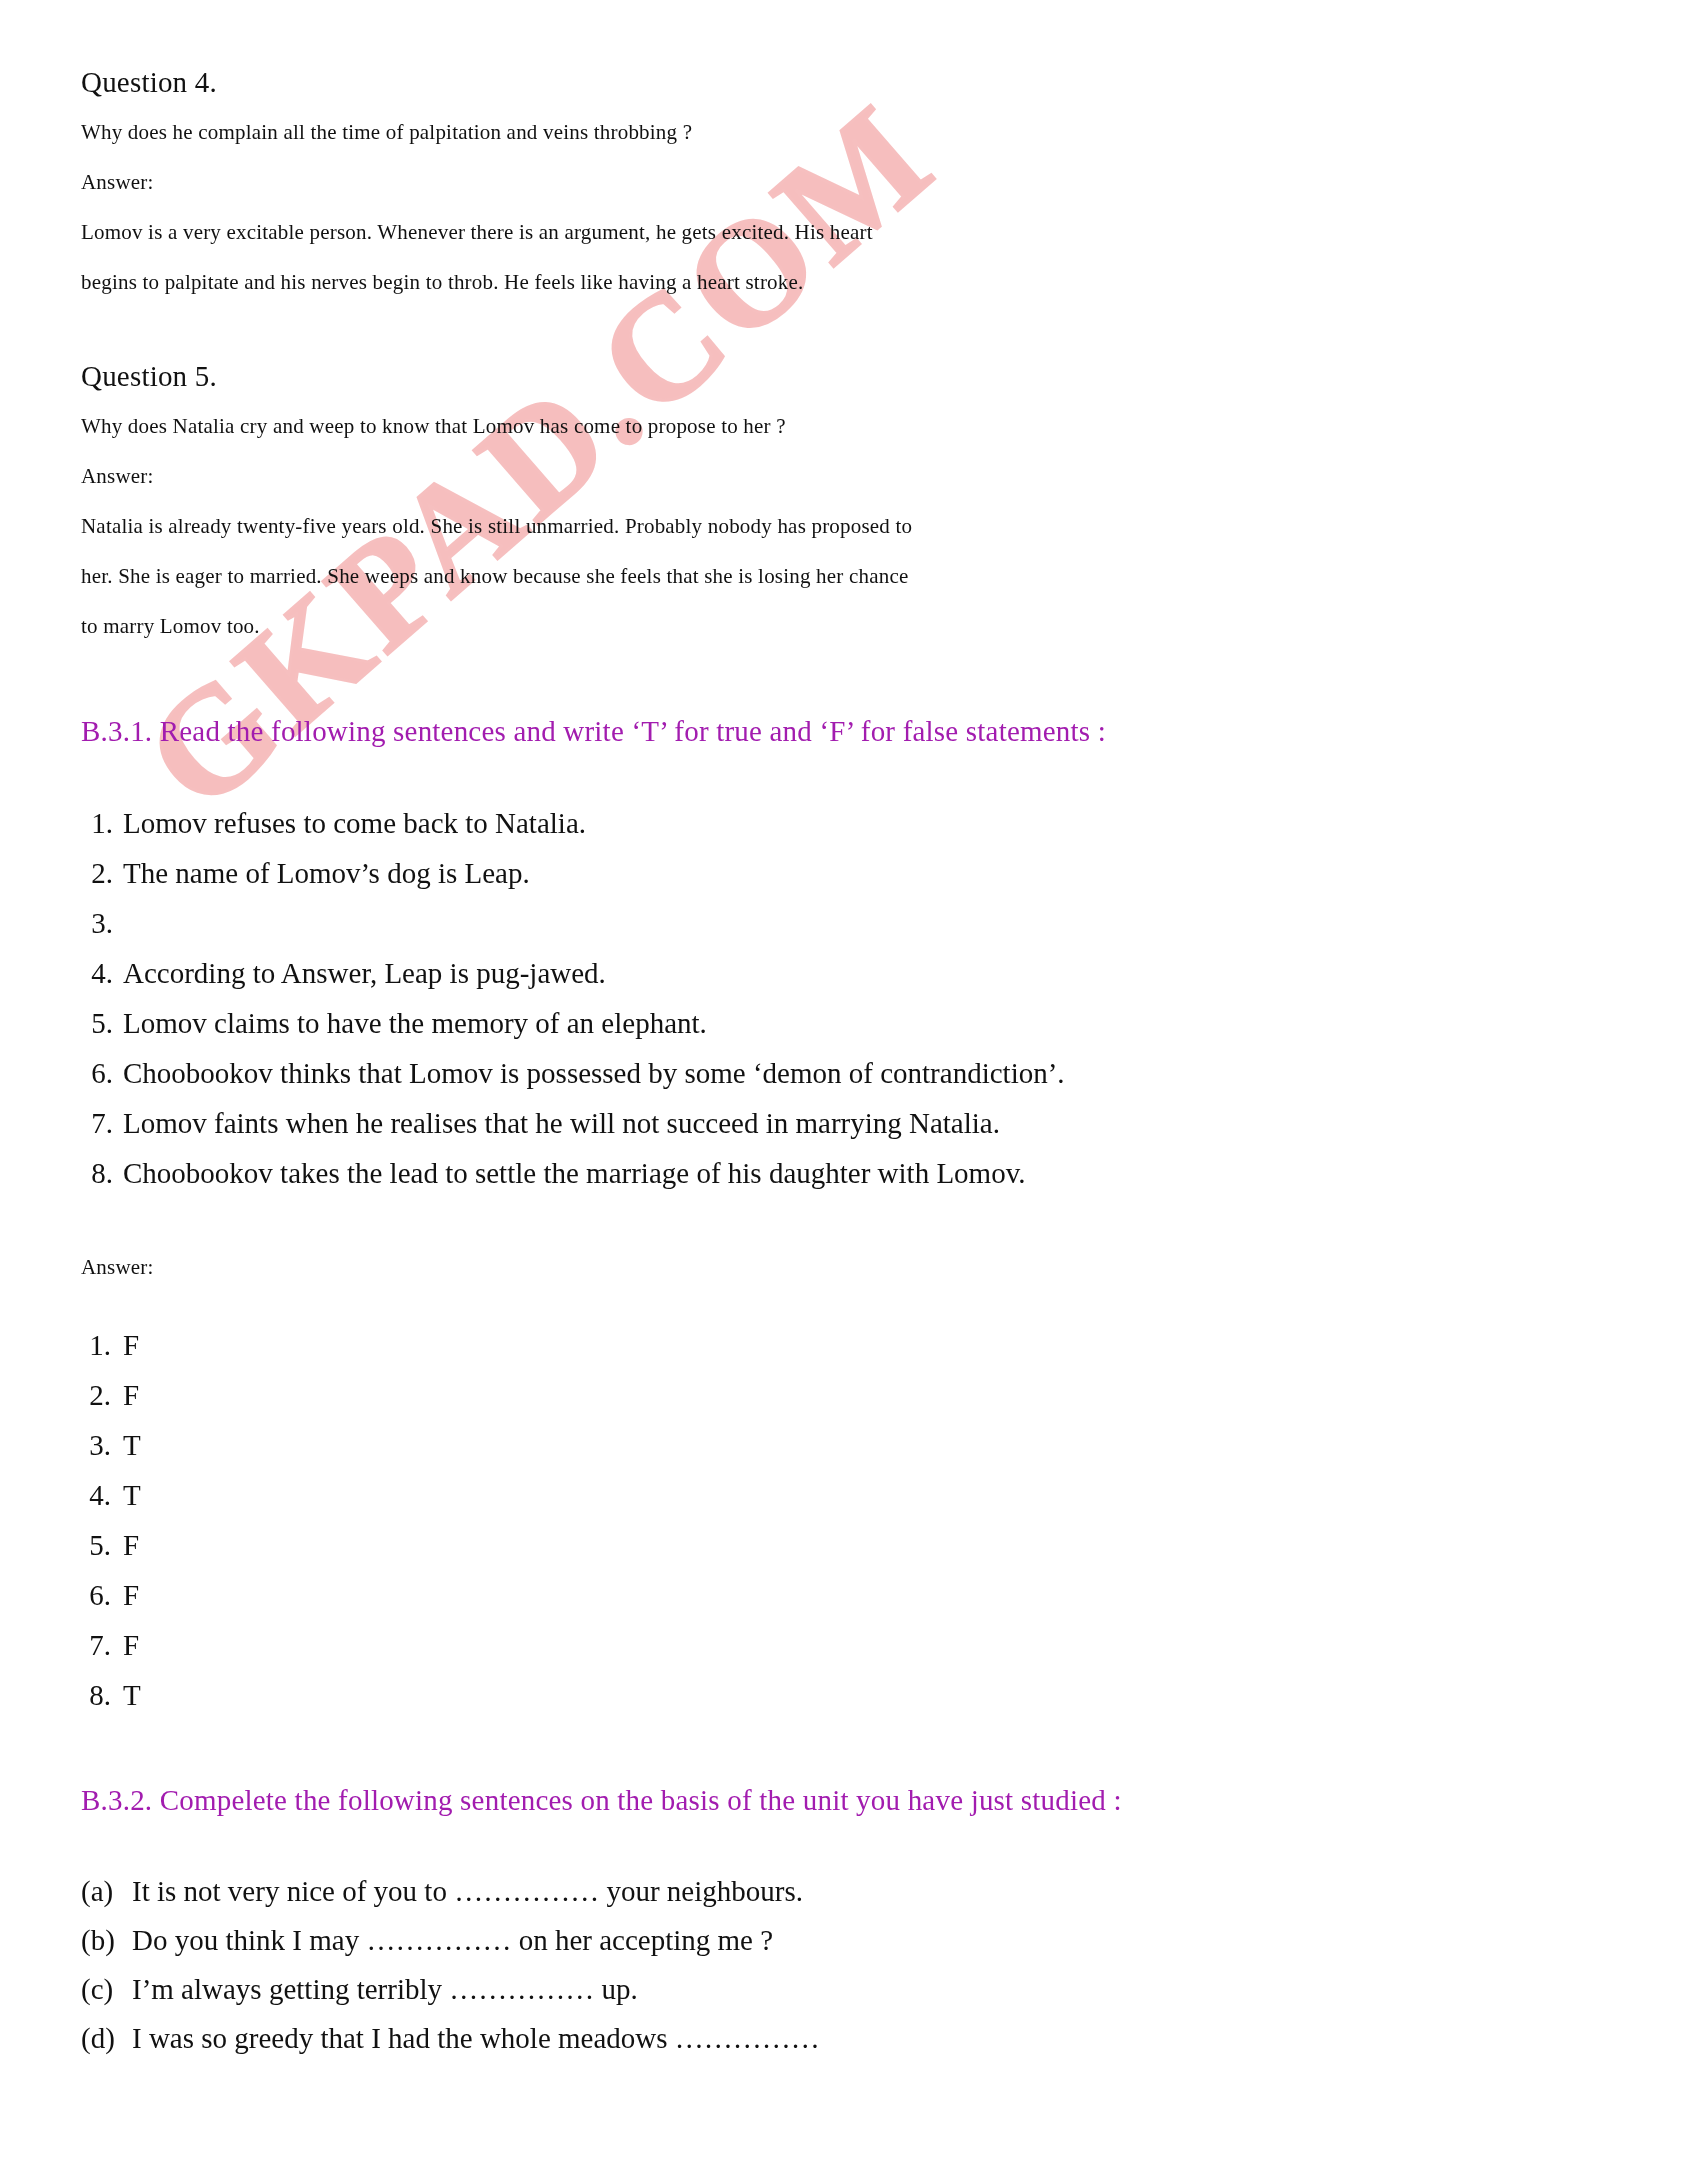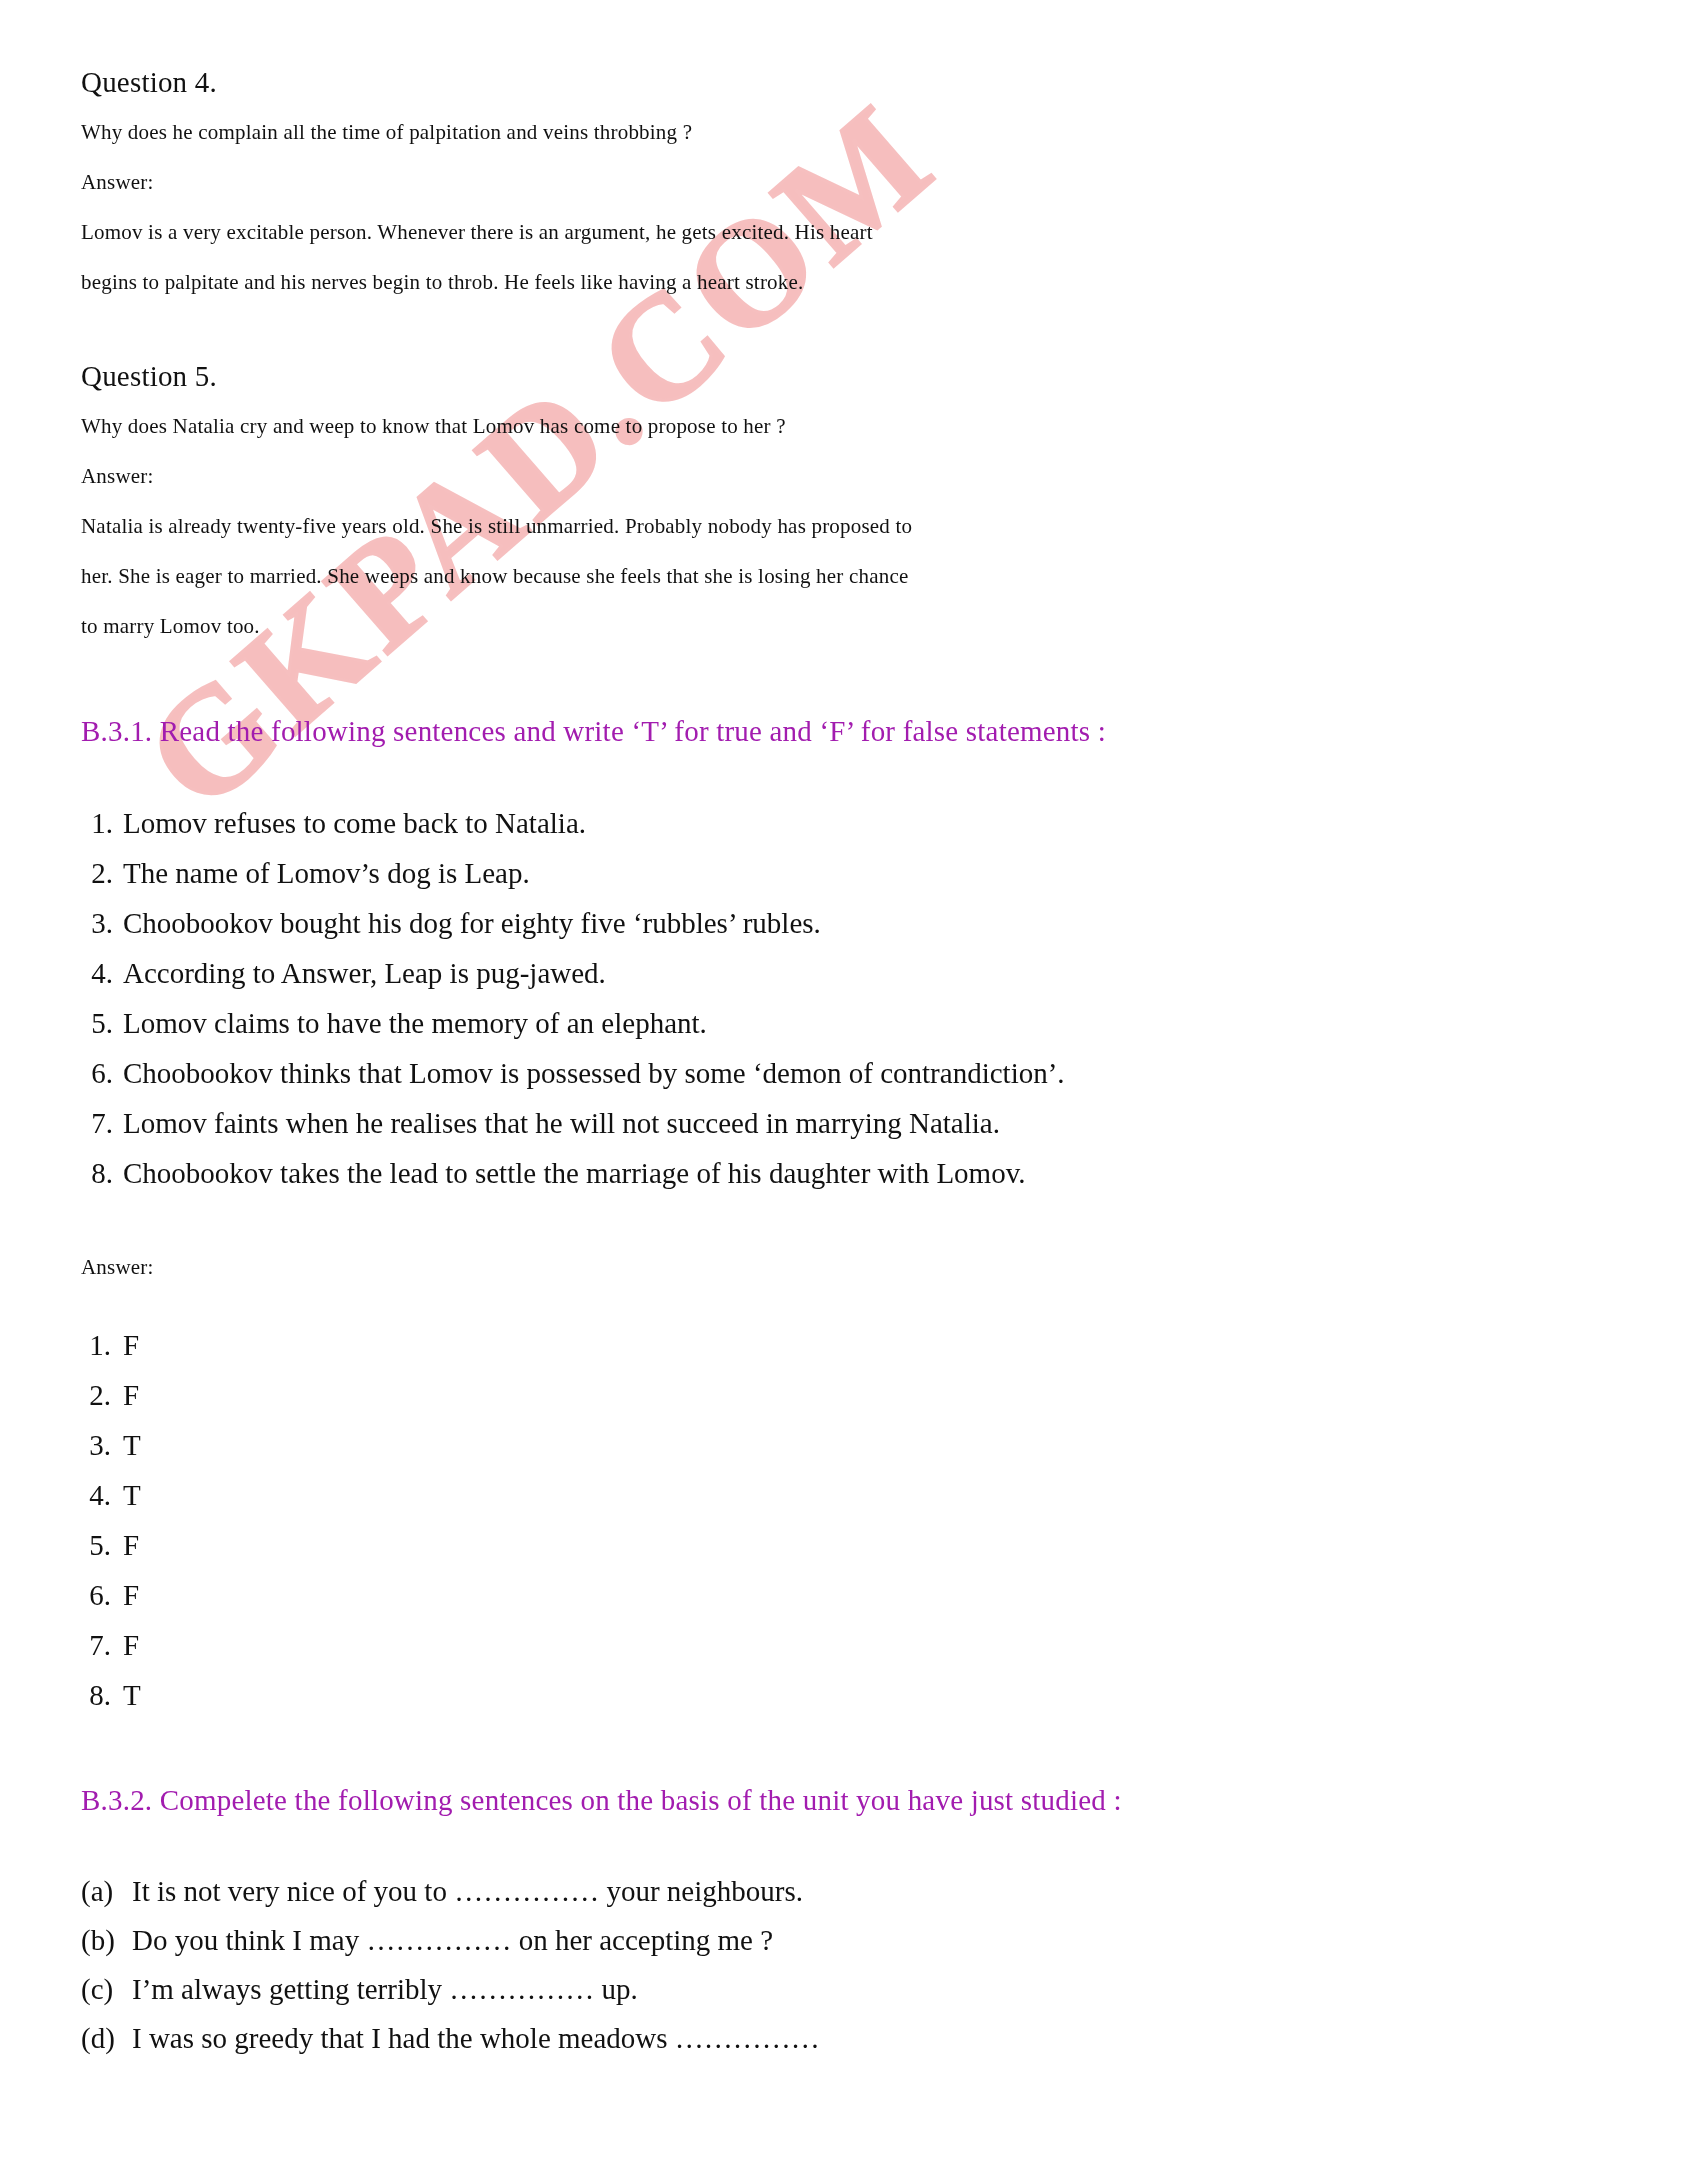--- a/index.html
+++ b/index.html
@@ -156,21 +156,20 @@
     <li class="stmt-row">
       <span class="stmt-num">1.</span>
       <span>Lomov refuses to come back to Natalia.</span>
     </li>
     <li class="stmt-row">
       <span class="stmt-num">2.</span>
       <span>The name of Lomov’s dog is Leap.</span>
     </li>
     <li class="stmt-row">
       <span class="stmt-num">3.</span>
-      <span>Choobookov bought his dog for eighty five ‘rubbles’ rubles.</span>
     </li>
     <li class="stmt-row">
       <span class="stmt-num">4.</span>
       <span>According to Answer, Leap is pug-jawed.</span>
     </li>
     <li class="stmt-row">
       <span class="stmt-num">5.</span>
       <span>Lomov claims to have the memory of an elephant.</span>
     </li>
     <li class="stmt-row">

